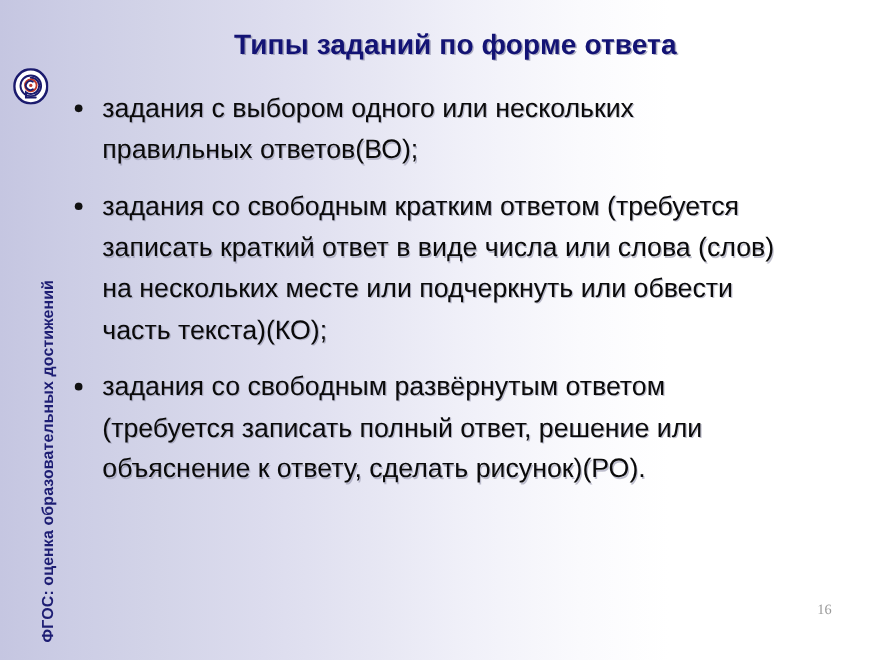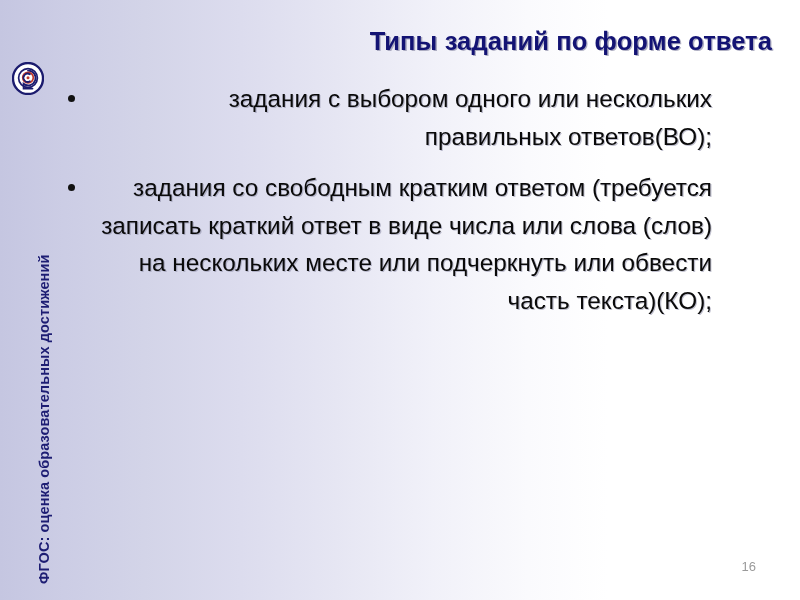--- a/index.html
+++ b/index.html
@@ -66,21 +66,21 @@
     display: inline-block;
     transform: translateX(-56px);
   }
 
   
   #slide-title {
     position: absolute;
     left: 56px;
     top: 27px;
     width: 716px;
-    text-align: right;
+    text-align: center;
     font-size: 25.5px;
     font-weight: bold;
     color: #131374;
     text-shadow: 1.3px 1.3px 0.6px rgba(150,150,175,0.75);
     letter-spacing: 0.1px;
   }
 
   
   #bullet-list {
     position: absolute;
@@ -93,42 +93,41 @@
   }
 
   .bullet-item {
     position: relative;
     padding-left: 31px;
     margin-bottom: 14px;
     font-size: 24.3px;
     line-height: 37.5px;
     color: #0a0a0a;
     text-shadow: 1.1px 1.1px 0.5px rgba(140,140,165,0.55);
-    text-align: right;
   }
   .bullet-item:last-child { margin-bottom: 0; }
 
   .bullet-dot {
     position: absolute;
     left: 6px;
     top: 15px;
     width: 7px;
     height: 7px;
     border-radius: 50%;
     background: #111111;
   }
 
   
   #page-number {
     position: absolute;
     right: 44px;
-    bottom: 26px;
+    bottom: 38px;
     font-size: 13px;
     color: #9a9a9a;
-    font-family: Liberation Sans, sans-serif;
+    font-family: Liberation Serif, serif;
   }
 </style>
 </head>
 <body>
 
 <div id="slide">
 
   <div id="side-band">
 
     <div id="brand-logo">
@@ -152,17 +151,21 @@
 
   <ul id="bullet-list">
     <li class="bullet-item">
       <span class="bullet-dot"></span>
       <span>задания с выбором одного или нескольких правильных ответов(ВО);</span>
     </li>
     <li class="bullet-item">
       <span class="bullet-dot"></span>
       <span>задания со свободным кратким ответом (требуется записать краткий ответ в виде числа или слова (слов) на нескольких месте или подчеркнуть или обвести часть текста)(КО);</span>
     </li>
+    <li class="bullet-item">
+      <span class="bullet-dot"></span>
+      <span>задания со свободным развёрнутым ответом (требуется записать полный ответ, решение или объяснение к ответу, сделать рисунок)(РО).</span>
+    </li>
   </ul>
 
   <div id="page-number">16</div>
 
 </div>
 
 </body></html>

